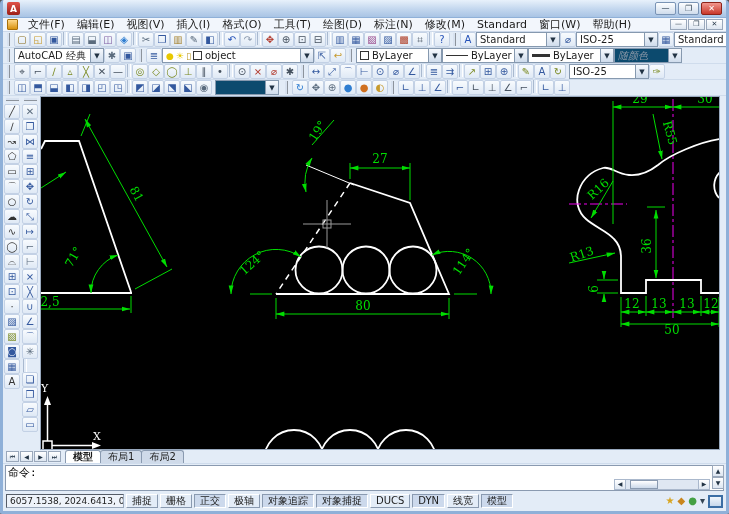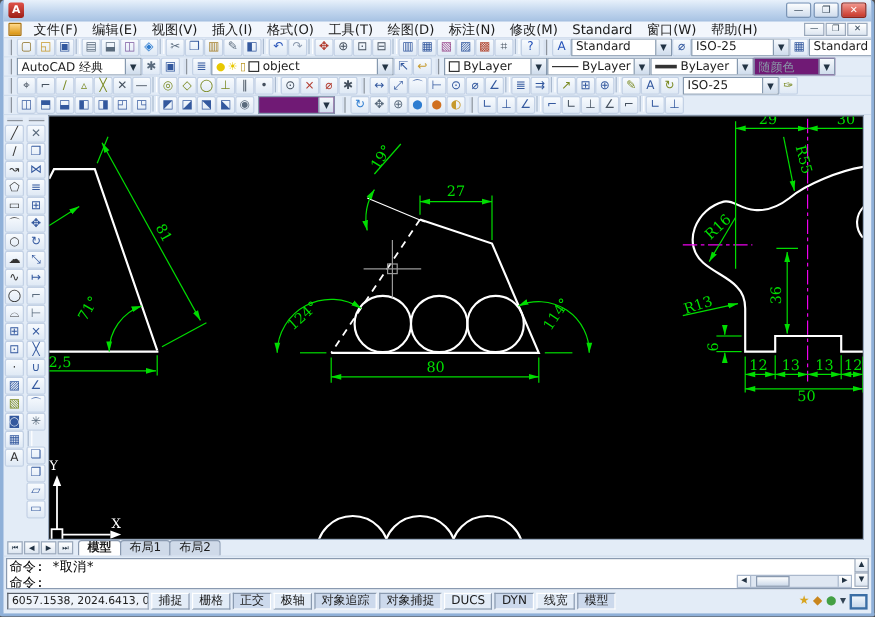--- a/index.html
+++ b/index.html
@@ -35,21 +35,21 @@
     background:linear-gradient(#f8fbfe,#dfe9f5);border:1px solid #c3d1e5;border-radius:2px;}
   .tbico .g{font-size:10px;line-height:10px;}
   .tbico.sep-item{width:4px;background:none;border:none;border-left:1px solid #a9b9cf;
     border-right:1px solid #fff;height:13px;border-radius:0;margin:0 1px;}
   .combo{height:15px;background:#fff;border:1px solid #8699af;display:flex;align-items:center;
     font-size:10px;padding:0 0 0 3px;flex:0 0 auto;white-space:nowrap;overflow:hidden;}
   .combo .val{overflow:hidden;white-space:nowrap;}
   .combo .arr{margin-left:auto;width:13px;height:13px;flex:0 0 13px;border-left:1px solid #8699af;
     background:linear-gradient(#f6f9fd,#cfdcec);display:flex;align-items:center;justify-content:center;
     font-size:7px;color:#234;}
-  .combo.disabled{background:#701a75;color:#8a97a7;}
+  .combo.disabled{background:#0c4a6e;color:#8a97a7;font-style:italic;}
   .swatch{width:9px;height:9px;background:#fff;border:1px solid #333;margin-right:3px;flex:0 0 9px;}
   .ltline{width:22px;height:1px;background:#333;margin-right:3px;flex:0 0 22px;}
   .lwline{width:18px;height:3px;background:#333;margin-right:3px;flex:0 0 18px;}
   
   .mainrow{flex:0 0 354px;height:354px;display:flex;}
   .leftbars{width:37px;flex:0 0 37px;display:flex;background:#e3ecf7;}
   .vcol{width:18px;flex:0 0 18px;display:flex;flex-direction:column;align-items:center;padding-top:2px;}
   .vcol .tbico{margin-bottom:0;}
   .vgrip{height:5px;width:13px;border-top:3px ridge #d8e2f0;margin-bottom:1px;flex:0 0 5px;}
   .viewport{width:680px;flex:0 0 680px;background:#000;position:relative;border:1px solid #98a8bd;}
@@ -218,21 +218,21 @@
     <span class="tbico">
         <span class="g" style="color:#33589e">▦</span>
       </span>
     <div class="combo" style="width:84px">
       <span class="val">Standard</span>
     </div>
   </div>
 
   <div class="tbrow">
     <span class="grip"></span>
-    <div class="combo" style="width:104px">
+    <div class="combo" style="width:90px">
       <span class="val">AutoCAD 经典</span>
         <span class="arr">▼</span>
     </div>
     <span style="display:flex">
         <span class="tbico">
           <span class="g" style="color: rgb(90, 107, 125);">✱</span>
         </span>
         <span class="tbico">
           <span class="g" style="color: rgb(51, 88, 158);">▣</span>
         </span>
@@ -764,21 +764,20 @@
     </div>
     <span style="display:flex">
         <span class="tab active">模型</span>
         <span class="tab">布局1</span>
         <span class="tab">布局2</span>
       </span>
   </div>
 
   <div class="cmdwin">
     <div class="cmdbox">
-      <div class="cmdline">命令: *取消*</div>
       <div class="cmdline">命令:</div>
     </div>
     <div class="vspin">
       <div class="tnavb">▲</div>
       <div class="tnavb">▼</div>
     </div>
     <div class="hscroll">
       <div class="tnavb">◀</div>
       <div class="hthumb"></div>
       <div class="htrack"></div>

